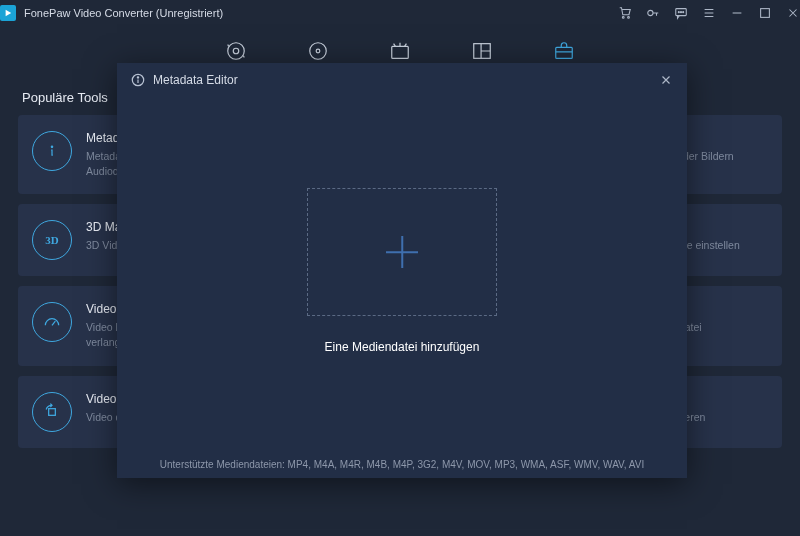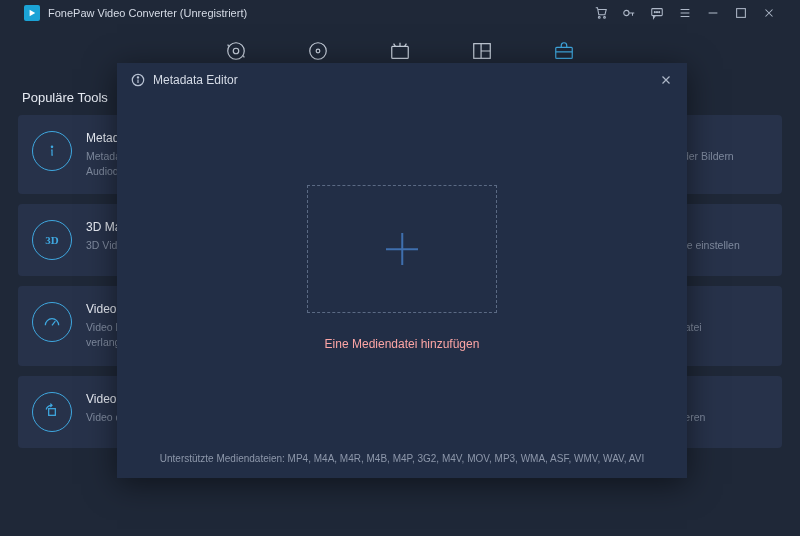--- a/index.html
+++ b/index.html
@@ -10,21 +10,21 @@
     color: #c8d0dc;
     overflow: hidden;
     position: relative;
     font-size: 12px;
   }
 
   
   .titlebar {
     height: 26px;
     display: flex; align-items: center;
-    padding: 0 24px;
+    padding: 0 0;
     background: #1f2838;
   }
   .logo {
     width: 16px; height: 16px;
     background: #1ba3d6;
     border-radius: 2px;
     display: flex; align-items: center; justify-content: center;
     margin-right: 8px;
   }
   .logo svg { width: 8px; height: 8px; }
@@ -113,25 +113,25 @@
     border: 1.5px dashed #5b6a84;
     display:flex; align-items:center; justify-content:center;
     cursor:pointer;
   }
   .plus { position:relative; width:40px; height:40px; }
   .plus::before, .plus::after {
     content:""; position:absolute; background:#3f6fae;
   }
   .plus::before { left:50%; top:4px; bottom:4px; width:1.5px; transform:translateX(-50%);}
   .plus::after { top:50%; left:4px; right:4px; height:1.5px; transform:translateY(-50%);}
-  .drop-label { color:#fca5a5; font-size:12px; }
+  .drop-label { color:#ffffff; font-size:12px; }
 
   .modal-footer {
     text-align:center;
-    padding: 14px 10px 14px;
+    padding: 14px 10px 8px;
     font-size:10px;
     color:#8d97aa;
     border-top: 0;
   }
 </style>
 </head>
 <body>
 
 <div class="titlebar">
   <div class="logo">

